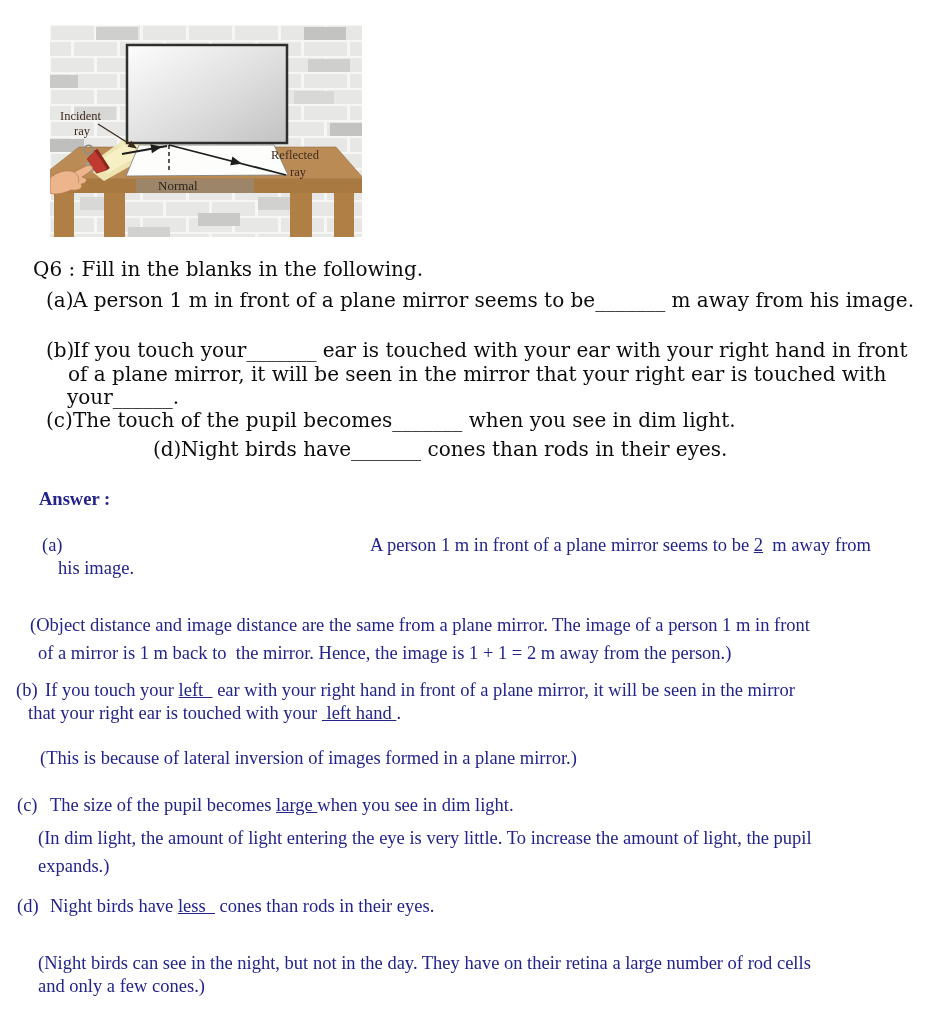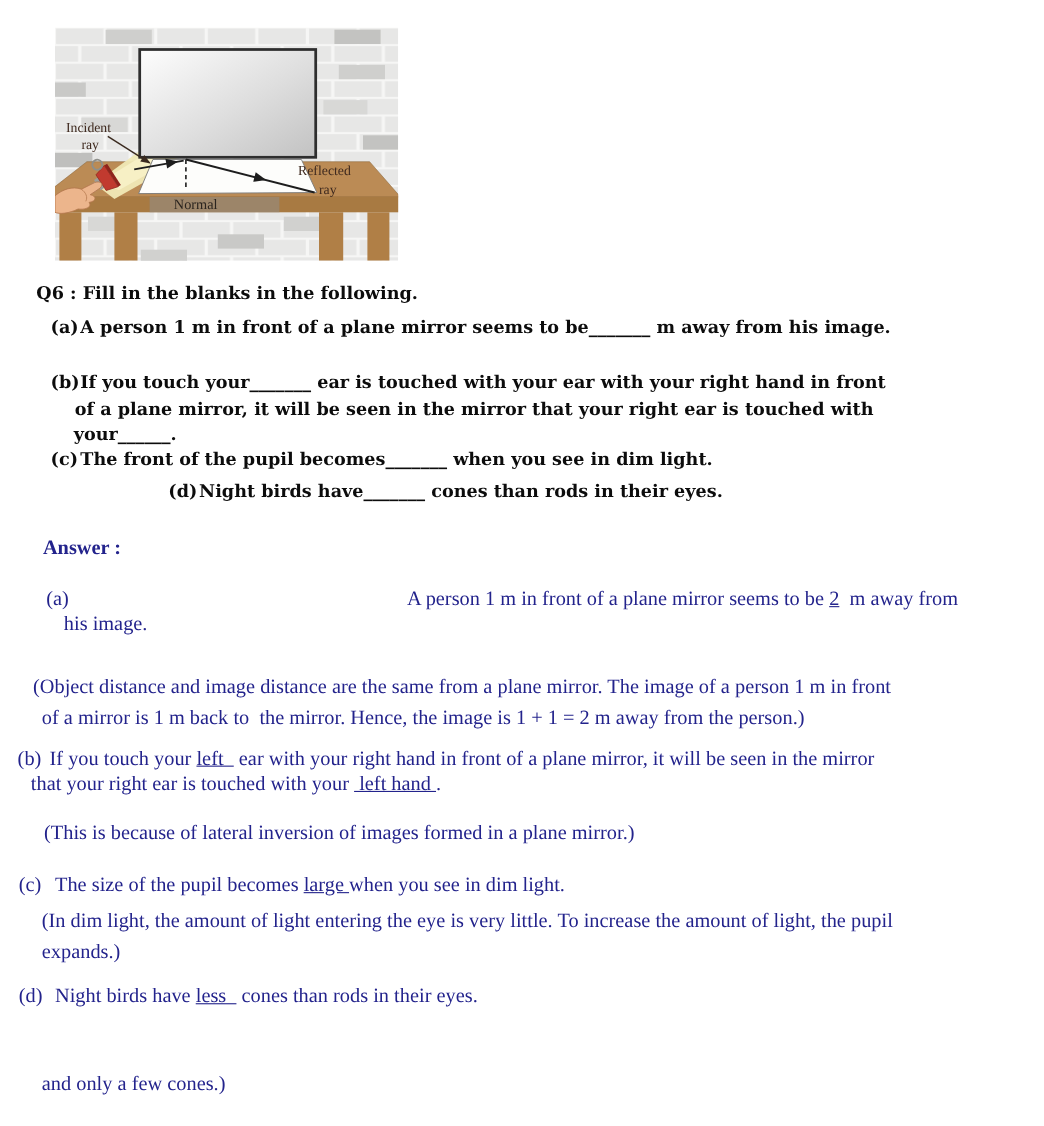--- a/index.html
+++ b/index.html
@@ -1,19 +1,19 @@
 <!DOCTYPE html>
 <html><head>
 <meta charset="utf-8">
 <style>
   html,body{margin:0;padding:0;background:#ffffff;}
   body{width:949px;height:1024px;overflow:hidden;}
   .page{position:relative;width:949px;height:720px;background:#fff;}
   .line{position:absolute;white-space:pre;line-height:1.15;}
-  .q{font-family:"DejaVu Serif",serif;font-weight:700;font-size:16px;color:#0c0c0c;}
+  .q{font-family:"DejaVu Serif",serif;font-weight:400;font-size:20px;color:#0c0c0c;}
   .a{font-family:"Liberation Serif",serif;font-size:18.5px;color:#23238c;}
   .ah{font-weight:700;text-align:right;}
   .u{text-decoration:underline;}
   .fig{position:absolute;left:50px;top:25px;}
   .fl{font-family:"Liberation Serif",serif;font-size:12.5px;fill:#3f2a1f;}
   .fln{font-family:"Liberation Serif",serif;font-size:13px;fill:#2a241e;}
 </style>
 </head>
 <body>
 
@@ -99,21 +99,21 @@
 
   <div class="line q" style="left:46px;top:289px">(a)</div>
   <div class="line q" style="left:73px;top:289px">A person 1 m in front of a plane mirror seems to be_______ m away from his image.</div>
 
   <div class="line q" style="left:46px;top:339px">(b)</div>
   <div class="line q" style="left:68px;top:363px">of a plane mirror, it will be seen in the mirror that your right ear is touched with</div>
   <div class="line q" style="left:73px;top:339px">If you touch your_______ ear is touched with your ear with your right hand in front</div>
   <div class="line q" style="left:67px;top:386px">your______.</div>
 
   <div class="line q" style="left:46px;top:409px">(c)</div>
-  <div class="line q" style="left:73px;top:409px">The front of the pupil becomes_______ when you see in dim light.</div>
+  <div class="line q" style="left:73px;top:409px">The touch of the pupil becomes_______ when you see in dim light.</div>
 
   <div class="line q" style="left:153px;top:438px">(d)</div>
   <div class="line q" style="left:181px;top:438px">Night birds have_______ cones than rods in their eyes.</div>
 
   <div class="line a ah" style="left:39px;top:489px">Answer :</div>
 
   <div class="line a" style="left:42px;top:535px">(a)</div>
   <div class="line a" style="left:370px;top:535px"><span>A person 1 m in front of a plane mirror seems to be </span><span class="u">2</span><span>  m away from</span></div>
   <div class="line a" style="left:58px;top:558px">his image.</div>
 
@@ -128,15 +128,16 @@
 
   <div class="line a" style="left:17px;top:795px">(c)</div>
   <div class="line a" style="left:50px;top:795px"><span>The size of the pupil becomes </span><span class="u">large </span><span>when you see in dim light.</span></div>
 
   <div class="line a" style="left:38px;top:828px">(In dim light, the amount of light entering the eye is very little. To increase the amount of light, the pupil</div>
   <div class="line a" style="left:38px;top:856px">expands.)</div>
 
   <div class="line a" style="left:17px;top:896px">(d)</div>
   <div class="line a" style="left:50px;top:896px"><span>Night birds have </span><span class="u">less  </span><span> cones than rods in their eyes.</span></div>
 
+  <div class="line a" style="left:38px;top:953px">(Night birds can see in the night, but not in the day. They have on their retina a large number of rod cells</div>
   <div class="line a" style="left:38px;top:976px">and only a few cones.)</div>
 
 </div>
 
 </body></html>

